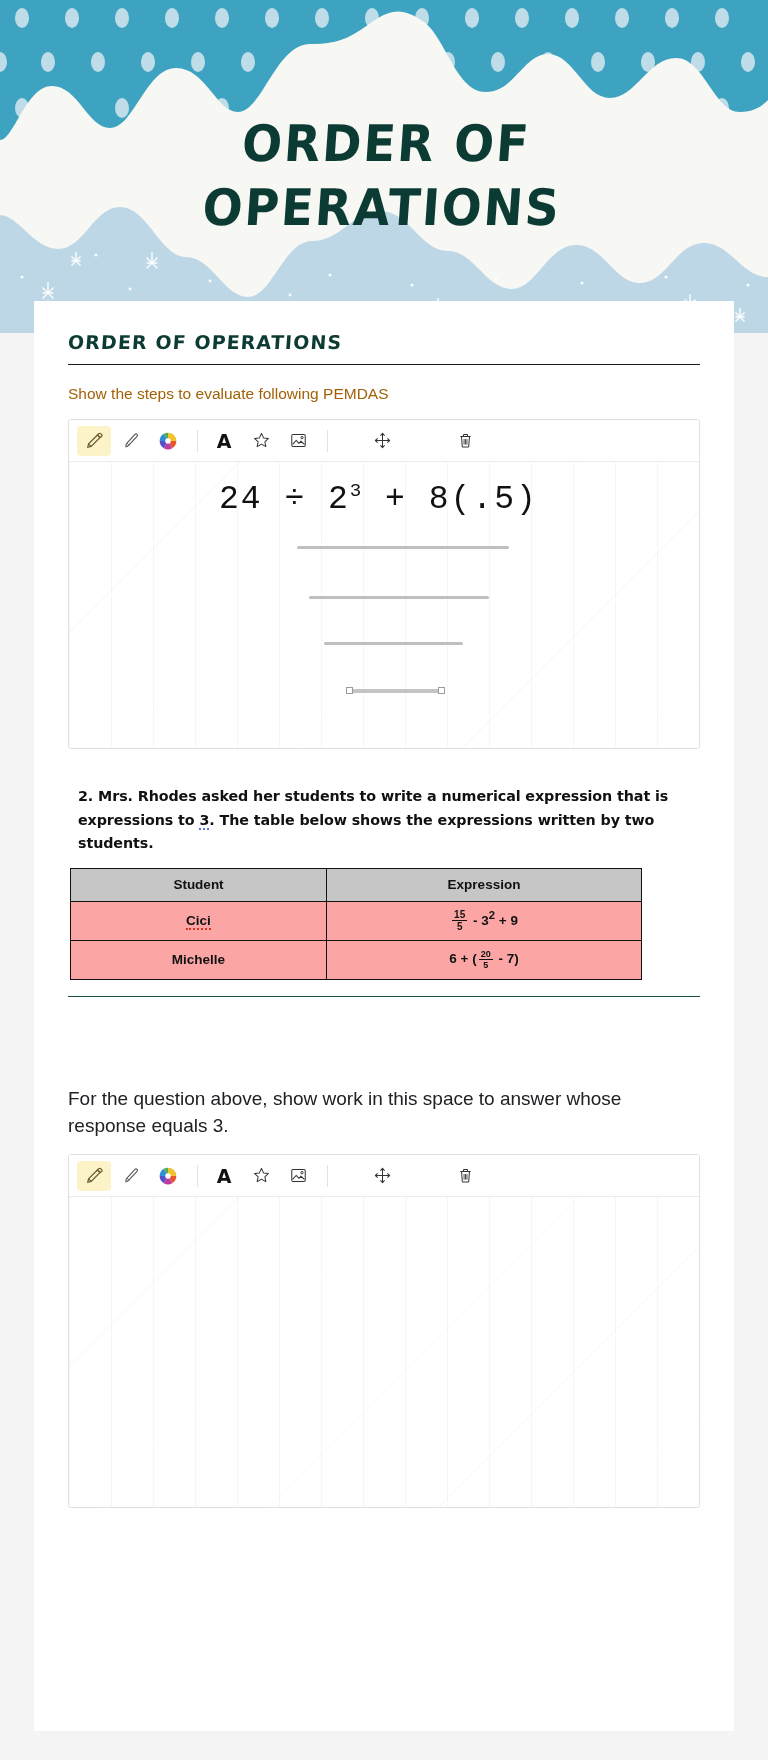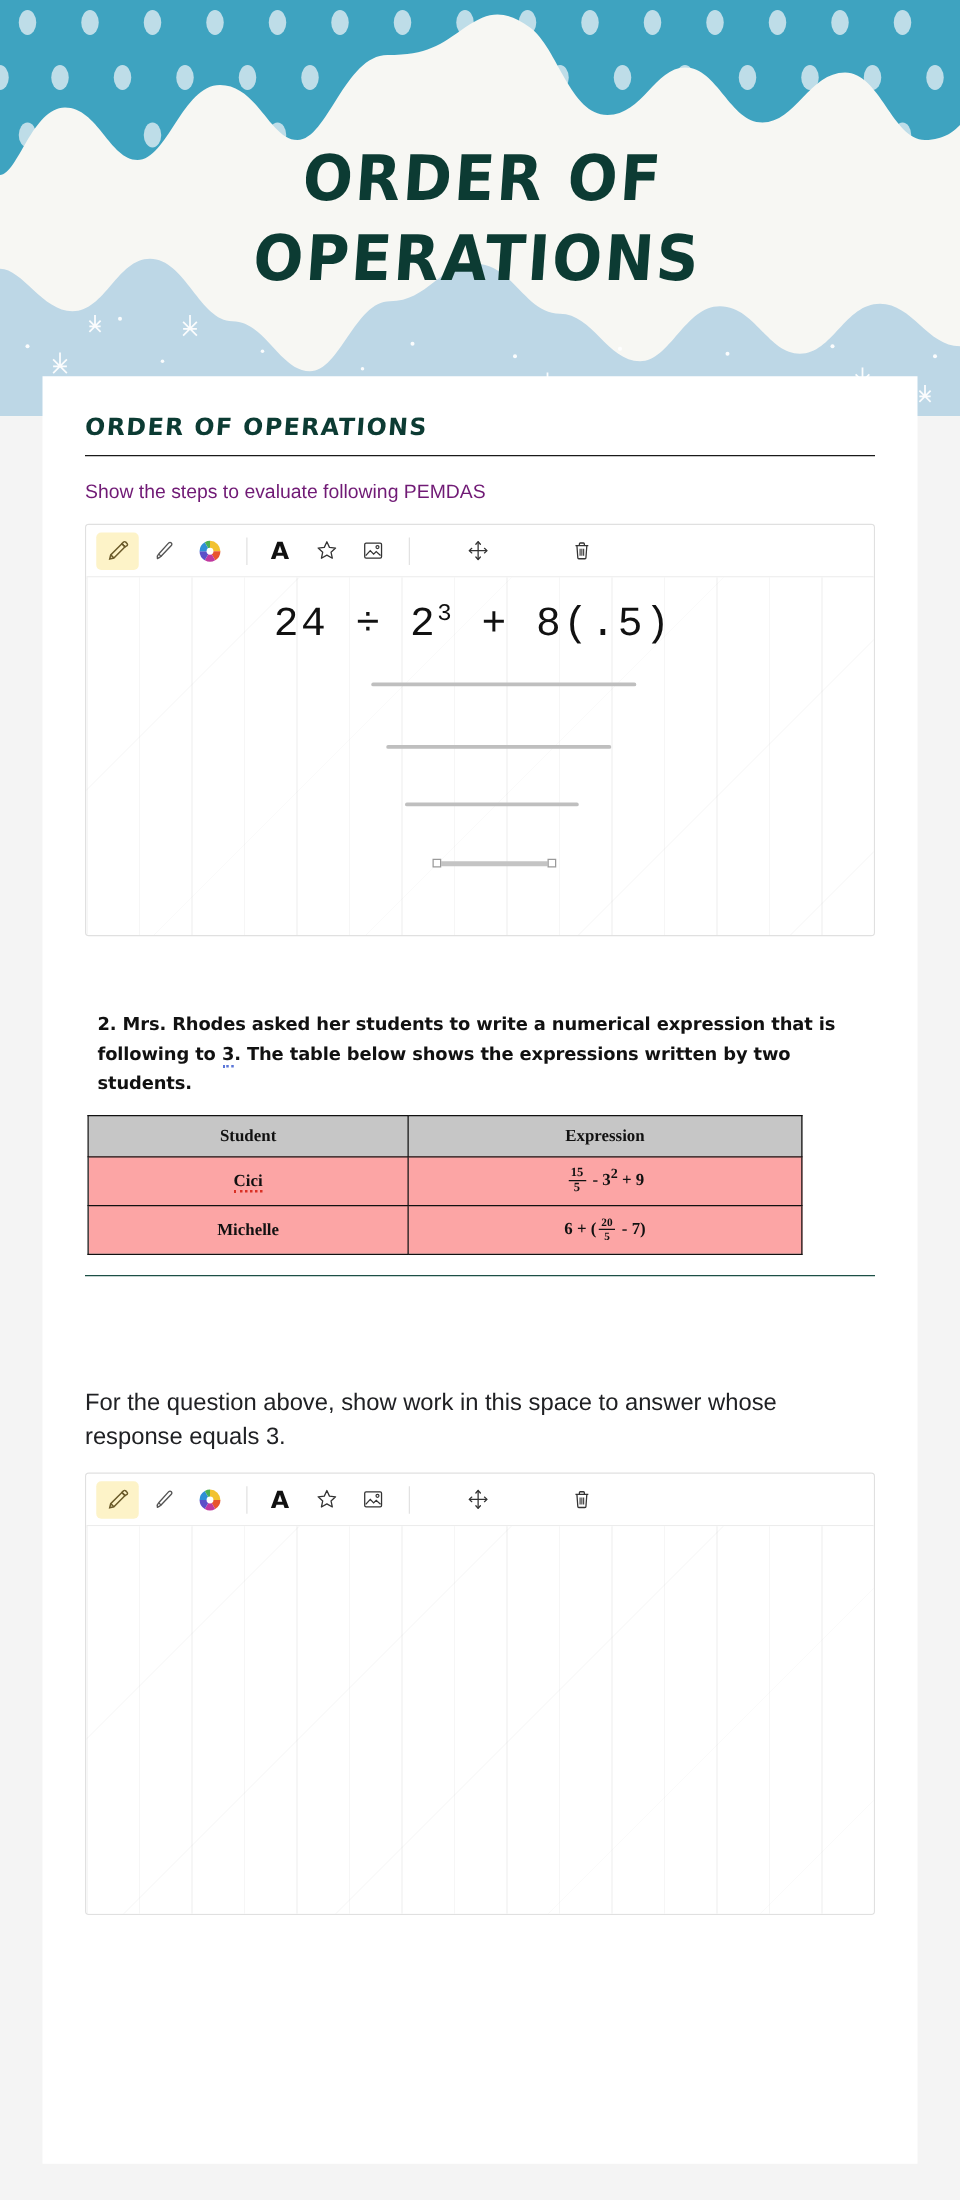--- a/index.html
+++ b/index.html
@@ -66,21 +66,21 @@
     display: inline-block;
     padding-bottom: 2px;
   }
   .title-rule {
     border-bottom: 1.4px solid #1a1a1a;
     margin-top: 9px;
     width: 100%;
   }
   .prompt {
     font-size: 15.5px;
-    color: #701a75;
+    color: #a16207;
     margin-top: 18px;
     line-height: 1.45;
   }
 
   
   .draw-widget {
     margin-top: 14px;
     border: 1px solid #e0e0e0;
     border-radius: 3px;
     background: #fff;
@@ -141,39 +141,39 @@
   .ink-line.selected { background: #c4c4c4; height: 4px; }
   .sel-handle {
     position: absolute;
     width: 7px; height: 7px;
     border: 1px solid #9a9a9a;
     background: #fff;
     top: -2px;
   }
 
   
-  .q-block { margin-top: 60px; }
+  .q-block { margin-top: 36px; }
   .q-text {
     font-family: "DejaVu Sans", sans-serif;
     font-size: 14.3px;
     font-weight: bold;
     color: #111;
     line-height: 1.62;
     padding-left: 10px;
     letter-spacing: -0.1px;
   }
   .spell { border-bottom: 2px dotted #5a76d8; }
   .spell-red { border-bottom: 2px dotted #d93025; }
 
   table.expr-table {
     margin-top: 13px;
     border-collapse: collapse;
     width: 572px;
     margin-left: 2px;
-    font-family: Liberation Serif, serif;
+    font-family: Liberation Sans, sans-serif;
   }
   table.expr-table th,
   table.expr-table td {
     border: 1.3px solid #111;
     text-align: center;
     font-size: 13.5px;
     font-weight: bold;
     color: #111;
   }
   table.expr-table th { background: #c6c6c6; height: 33px; }
@@ -426,21 +426,21 @@
       <div class="ink-line selected" style="left:281px;top:227px;width:91px;">
         <span class="sel-handle" style="left:-4px;"></span>
         <span class="sel-handle" style="right:-4px;"></span>
       </div>
     </div>
   </div>
 
   <div class="q-block">
     <div class="q-text">
       <span>2.  Mrs. Rhodes asked her students to write a numerical expression that is</span><br>
-      <span>following to </span><span class="spell">3</span><span>.  The table below shows the expressions written by two students.</span>
+      <span>expressions to </span><span class="spell">3</span><span>.  The table below shows the expressions written by two students.</span>
     </div>
 
     <table class="expr-table">
       <thead>
         <tr>
           <th class="col-student">Student</th>
           <th>Expression</th>
         </tr>
       </thead>
       <tbody>

